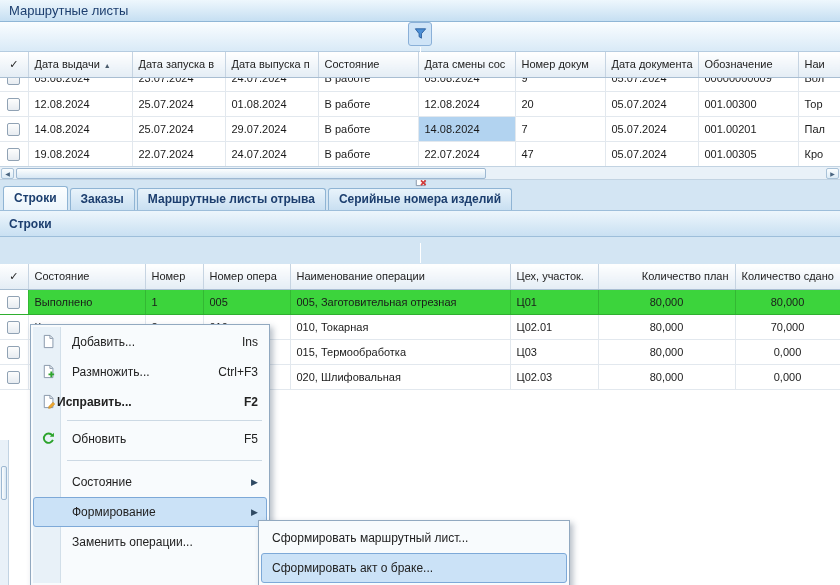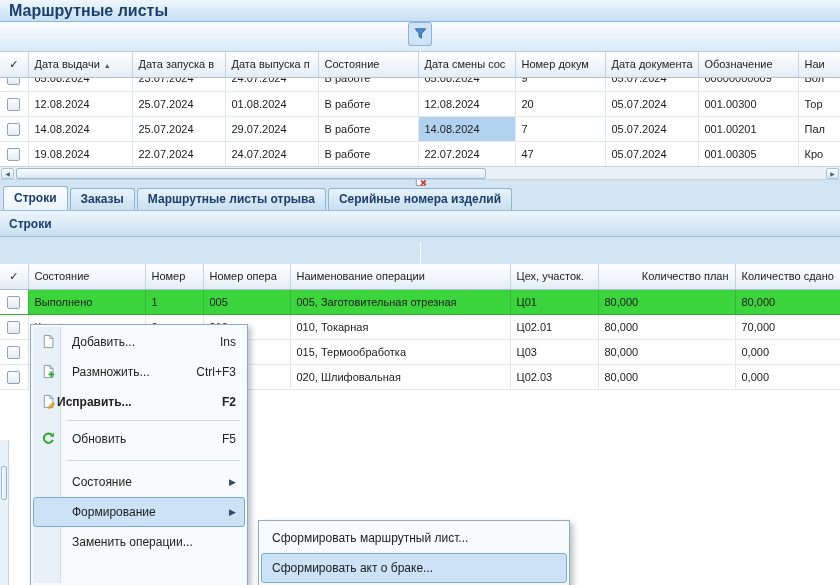--- a/index.html
+++ b/index.html
@@ -4,21 +4,21 @@
 <style>
   * { margin:0; padding:0; box-sizing:border-box; }
   html,body { width:100%; height:100%; }
   body { font-family:"Liberation Sans", sans-serif; background:#8fa6b8; overflow:hidden; }
   #screen { position:relative; width:840px; height:585px; overflow:hidden; background:#d3e5f3; font-size:11px; color:#1a1a1a; }
 
   
   .titlebar { position:absolute; top:0; left:0; right:0; height:22px;
     background:linear-gradient(#eef7fd,#c6dff2); border-bottom:1px solid #8fb6d6;
     display:flex; align-items:center; padding-left:9px;
-    font-weight:bold; font-size:16px; color:var(--header_text,#1c3e6e); }
+    font-weight:normal; font-size:13px; color:var(--header_text,#1c3e6e); }
 
   
   .toolbar { position:absolute; top:22px; left:0; right:0; height:30px;
     background:linear-gradient(#fafdff,#d9eaf7); border-bottom:1px solid #b5cce0;
     display:flex; align-items:center; padding:0 4px; gap:1px;flex-direction:column; }
   .tbtn { width:24px; height:24px; display:flex; align-items:center; justify-content:center;
     border:1px solid transparent; border-radius:3px; flex:none; }
   .tbtn.toggled { background:#cfe4f7; border-color:#8ab0d8; }
   .tsep { width:1px; height:20px; background:#b3c8da; border-right:1px solid #fff; margin:0 4px; flex:none; }
   .tmenu { display:flex; align-items:center; gap:5px; height:24px; padding:0 7px;
@@ -30,21 +30,21 @@
   .grid { position:absolute; background:#fff; overflow:hidden; }
   .grid.upper { top:52px; left:0; width:840px; height:114px; }
   .grid.lower { top:264px; left:0; width:840px; height:321px; }
   table { border-collapse:collapse; table-layout:fixed; width:840px; }
   th { background:linear-gradient(#ffffff,#e4edf5); border-right:1px solid #c6d4e2;
     border-bottom:1px solid #a9bed2; font-weight:normal; text-align:left;
     height:25px; padding:0 6px; white-space:nowrap; overflow:hidden; font-size:11px; color:#222; }
   th.cbc, td.cbc { text-align:center; padding:0; }
   td { border-right:1px solid #e2e8ee; border-bottom:1px solid #e2e8ee; background:#fff;
     height:25px; line-height:24px; padding:0 6px; white-space:nowrap; overflow:hidden; }
-  td.num { text-align:left; }
+  td.num { text-align:center; }
   tr.green td { background:var(--row_done,#3cd43c); border-right-color:#33b833; border-bottom-color:#2fae2f; }
   td.sel { background:var(--cell_selected,#b2d3f0); }
   .sort { font-size:7px; color:#4a5b6c; margin-left:4px; }
   .checkbox { width:13px; height:13px; border:1px solid #90a2b4; border-radius:2px;
     background:linear-gradient(#fdfdfd,#e7ecf1); display:inline-block; vertical-align:middle; }
   
   tr.row-cut td { height:13px; line-height:normal; vertical-align:top; }
   tr.row-cut .cuttxt { display:block; line-height:25px; margin-top:-12px; white-space:nowrap; }
   tr.row-cut .cbc .checkbox { display:block; margin:-6px auto 0 auto; }
 
@@ -71,21 +71,21 @@
     color:var(--header_text,#1c3e6e); background:linear-gradient(#e8f3fb,#c9dff1);
     border:1px solid #8fb4d4; border-bottom:none; border-radius:3px 3px 0 0; white-space:nowrap; }
   .tab.active { background:linear-gradient(#fcfeff,#ebf4fb); height:24px; line-height:23px; }
 
   
   .sectionbar { position:absolute; top:210px; left:0; right:0; height:27px;
     background:linear-gradient(#edf6fc,#c9e0f2); border-top:1px solid #9dbeda; border-bottom:1px solid #9dbeda;
     display:flex; align-items:center; padding-left:9px; font-weight:bold; font-size:12px; color:var(--header_text,#1c3e6e); }
 
   
-  .cmenu { position:absolute; left:30px; top:324px; width:218px; height:262px;
+  .cmenu { position:absolute; left:30px; top:324px; width:240px; height:262px;
     background:#f8fbfd; border:1px solid #92a9c0; box-shadow:3px 3px 6px rgba(50,70,95,.35);
     padding:2px; z-index:10; }
   .cmenu::before { content:""; position:absolute; left:2px; top:2px; bottom:2px; width:27px;
     background:#e8f1f8; border-right:1px solid #d2dfe9; }
   .mi { position:relative; height:30px; display:flex; align-items:center;
     padding:0 8px 0 38px; font-size:12px; color:#222; border:1px solid transparent; border-radius:3px; }
   .mi .mic { position:absolute; left:7px; top:50%; transform:translateY(-50%); width:16px; height:16px; }
   .mi .msc { margin-left:auto; padding-left:12px; }
   .mi .marr { margin-left:auto; font-size:9px; color:#2f4burn; color:#2f4a63; }
   .mi.hl { background:var(--menu_highlight,#cbe2f7); border-color:#7da9d8; }

